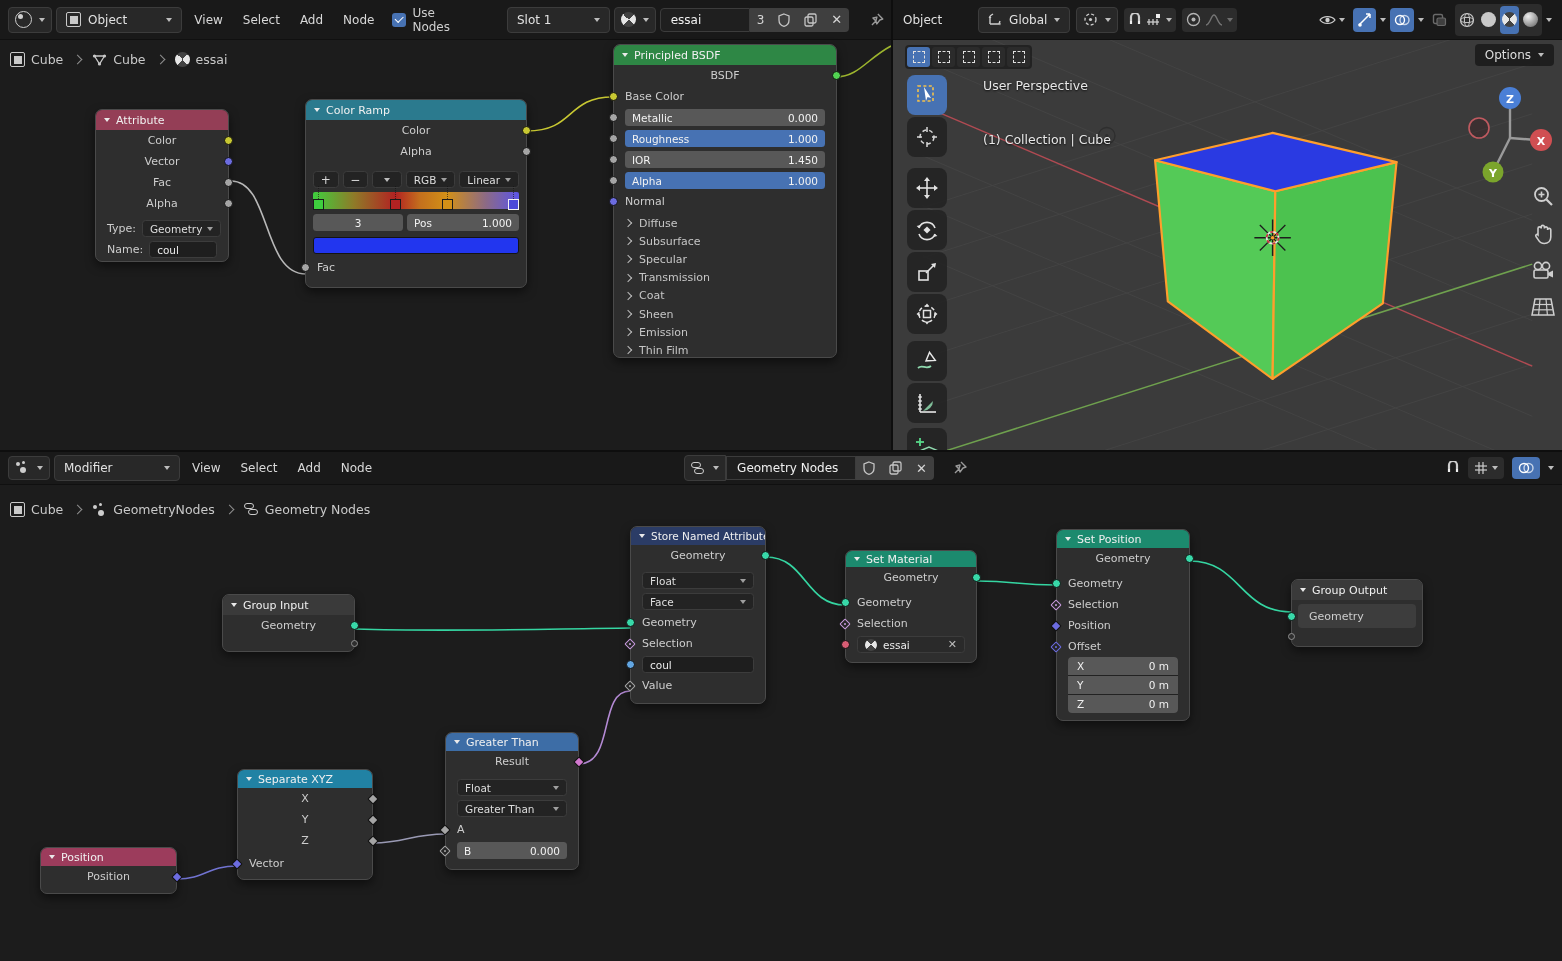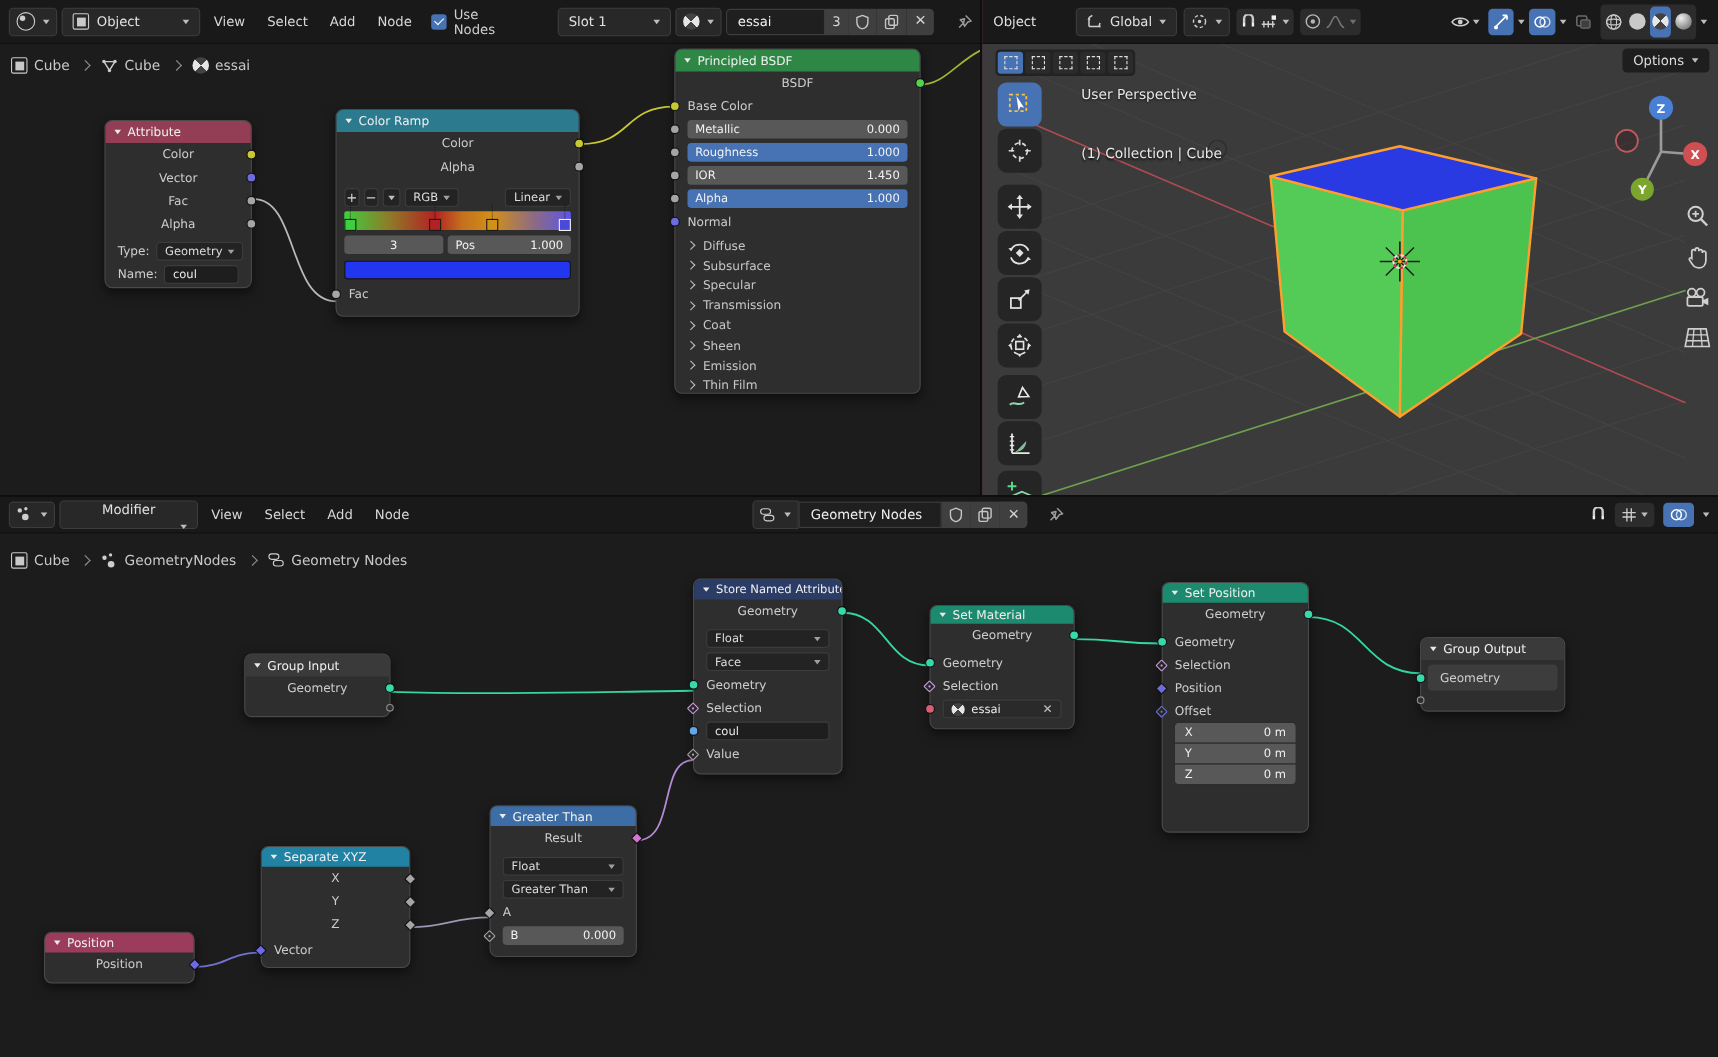--- a/index.html
+++ b/index.html
@@ -1,16 +1,16 @@
 <!DOCTYPE html>
 <html><head>
 <meta charset="utf-8">
 <style>
   html,body{margin:0;padding:0;background:#0d0d0d;font-family:"DejaVu Sans","Liberation Sans",sans-serif;}
-  #root{position:relative;width:1562px;height:961px;background:#be185d;overflow:hidden;color:#cfcfcf;font-size:12px;}
+  #root{position:relative;width:1562px;height:961px;background:#0f172a;overflow:hidden;color:#cfcfcf;font-size:12px;}
   .abs{position:absolute;}
   
   .hdr{position:absolute;background:#191919;display:flex;align-items:center;gap:4px;box-sizing:border-box;padding:0 8px;border-bottom:1px solid #101010;}
   .menu{color:#d8d8d8;font-size:12px;padding:0 8px;white-space:nowrap;}
   .dd{background:#282828;border:1px solid #3c3c3c;border-radius:4px;height:24px;display:flex;align-items:center;gap:7px;padding:0 9px;font-size:12px;color:#e2e2e2;white-space:nowrap;}
   .crt{width:0;height:0;border-left:3.5px solid transparent;border-right:3.5px solid transparent;border-top:4.5px solid #bdbdbd;display:inline-block;flex:none;}
   .hbtn{background:#2c2c2c;border-radius:4px;height:22px;display:flex;align-items:center;gap:4px;padding:0 6px;}
   .hgroup{display:flex;align-items:center;background:#2c2c2c;border-radius:4px;height:24px;padding:0 4px;gap:4px;}
   .namefield{background:#1f1f1f;border:1px solid #3c3c3c;border-radius:4px 0 0 4px;height:24px;display:flex;align-items:center;padding:0 10px;color:#f0f0f0;min-width:90px;box-sizing:border-box;}
   .btnseg{background:#3f3f3f;height:24px;display:flex;align-items:center;justify-content:center;padding:0 7px;color:#d5d5d5;box-sizing:border-box;}
@@ -209,21 +209,21 @@
       <div class="nrow" style="margin-top:7px;gap:4px;padding:0 7px;">
         <div class="nbtn" style="width:26px;">+</div>
         <div class="nbtn" style="width:26px;">−</div>
         <div class="nbtn" style="width:30px;">
             <span class="crt"></span>
           </div>
         <div class="ndd" style="flex:1;">
             <span>RGB</span>
             <span class="crt"></span>
           </div>
-        <div class="ndd" style="flex:1;margin-left:38px;">
+        <div class="ndd" style="flex:1;">
             <span>Linear</span>
             <span class="crt"></span>
           </div>
       </div>
       <div class="rampbar">
         <span class="stopm" style="left:0;background:#3ecf3e;"></span>
         <span class="stopm" style="left:calc(40% - 5px);background:#b22222;"></span>
         <span class="stopm" style="left:calc(65% - 5px);background:#d29017;"></span>
         <span class="stopm sel" style="right:0;background:#4b49d8;"></span>
       </div>
@@ -606,21 +606,21 @@
 
     <div class="hdr" style="left:0;top:0;width:1562px;height:33px;">
       <div class="dd" style="padding:0 6px;height:22px;">
         <span class="dots3">
             <i style="width:4px;height:4px;left:1px;top:1px;"></i>
             <i style="width:3px;height:3px;left:7px;top:0;"></i>
             <i style="width:6px;height:6px;left:5px;top:6px;"></i>
           </span>
         <span class="crt"></span>
       </div>
-      <div class="dd" style="width:106px;height:24px;flex-direction:column;">
+      <div class="dd" style="width:106px;height:24px;">
         <span>Modifier</span>
         <span class="crt" style="margin-left:auto;"></span>
       </div>
       <span class="menu">View</span>
       <span class="menu">Select</span>
       <span class="menu">Add</span>
       <span class="menu">Node</span>
       <div style="display:flex;align-items:center;margin-left:300px;">
         <div class="dd" style="padding:0 6px;height:24px;border-radius:4px 0 0 4px;">
           <span class="nodetree-ico">
@@ -770,21 +770,21 @@
       <div class="nrow">
           <span class="sc c-mat sl"></span>
         <div class="ninput" style="background:#2a2a2a;gap:6px;">
           <span class="matball" style="width:12px;height:12px;"></span>
           <span>essai</span>
           <span style="margin-left:auto;font-size:11px;color:#bdbdbd;">✕</span>
         </div>
       </div>
     </div>
 
-    <div class="node" style="left:1056px;top:77px;width:134px;height:228px;">
+    <div class="node" style="left:1056px;top:77px;width:134px;height:192px;">
       <div class="nh" style="background:#1c8a6e;height:18px;">
           <span class="ntri"></span>
           <span>Set Position</span>
         </div>
       <div class="nrow r">
           <span>Geometry</span>
           <span class="sc c-geo sr"></span>
         </div>
       <div class="nrow" style="margin-top:4px;">
           <span class="sc c-geo sl"></span>

